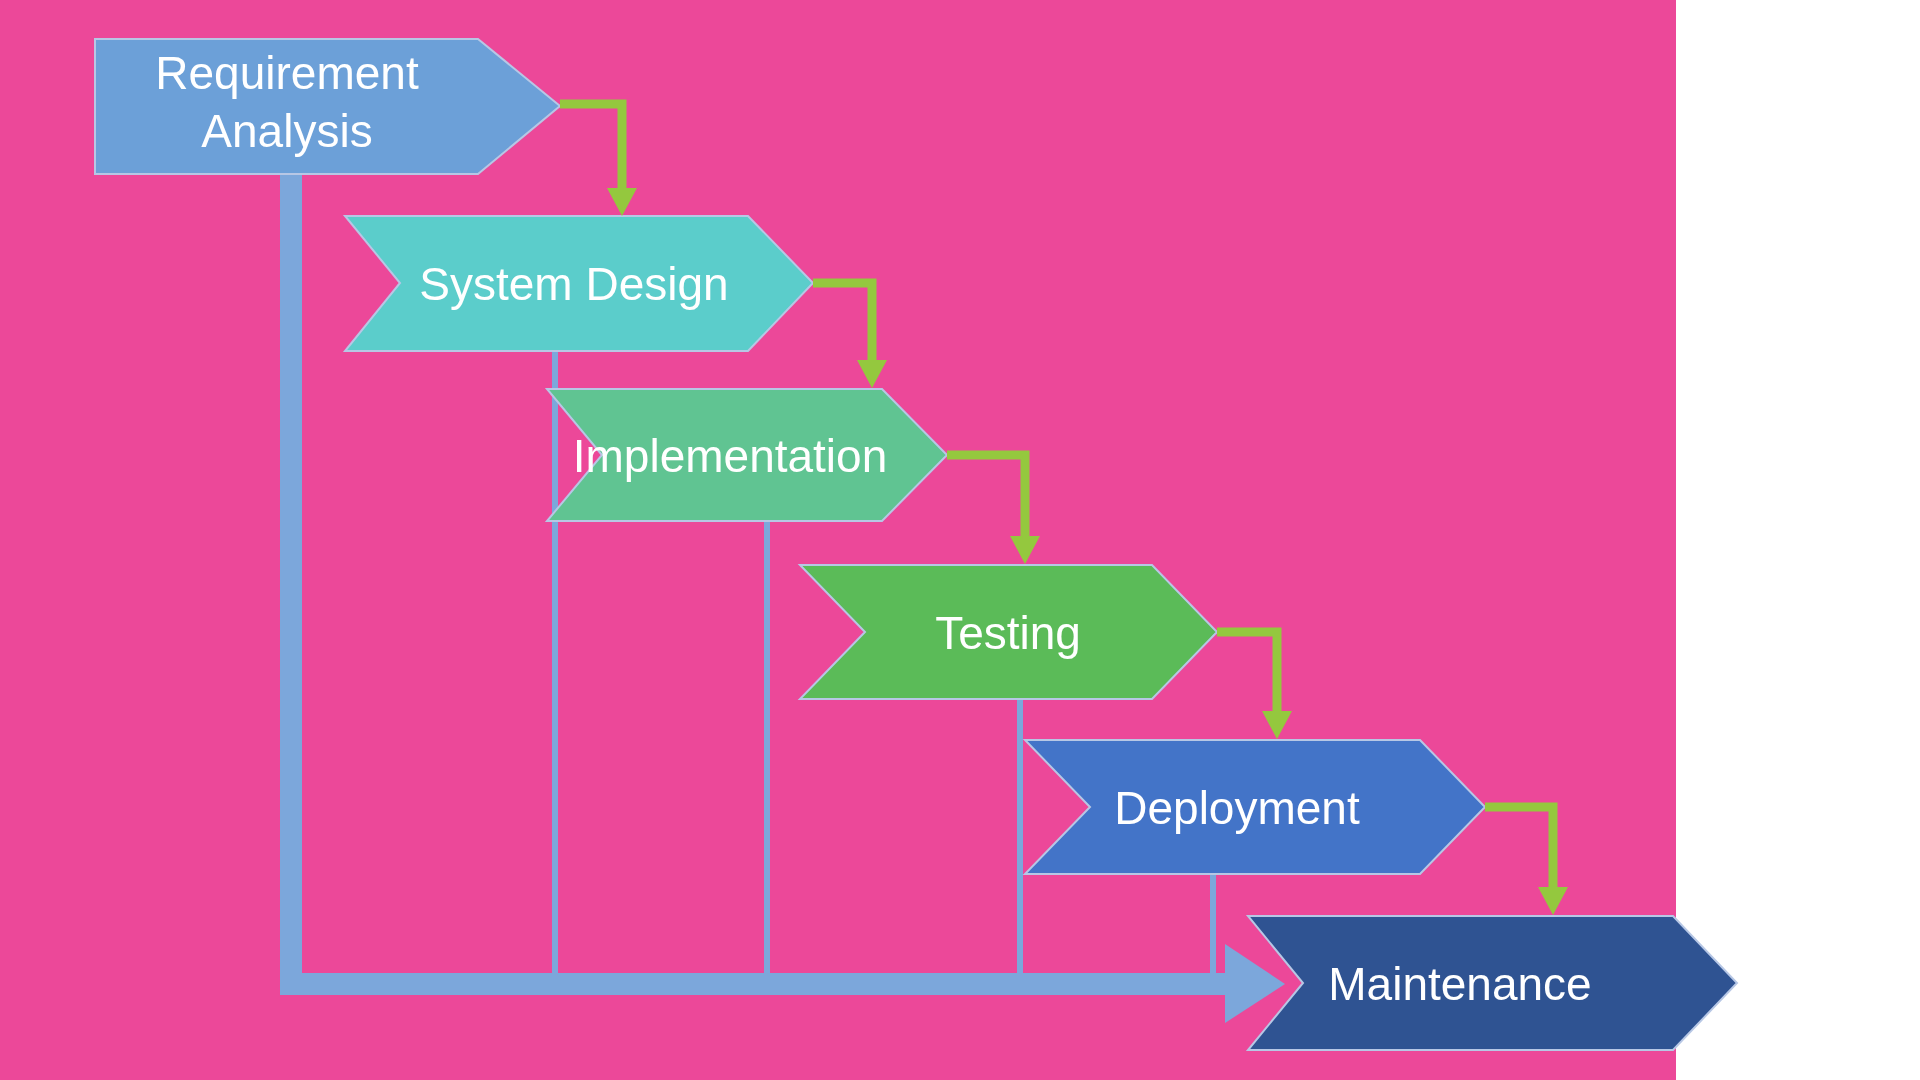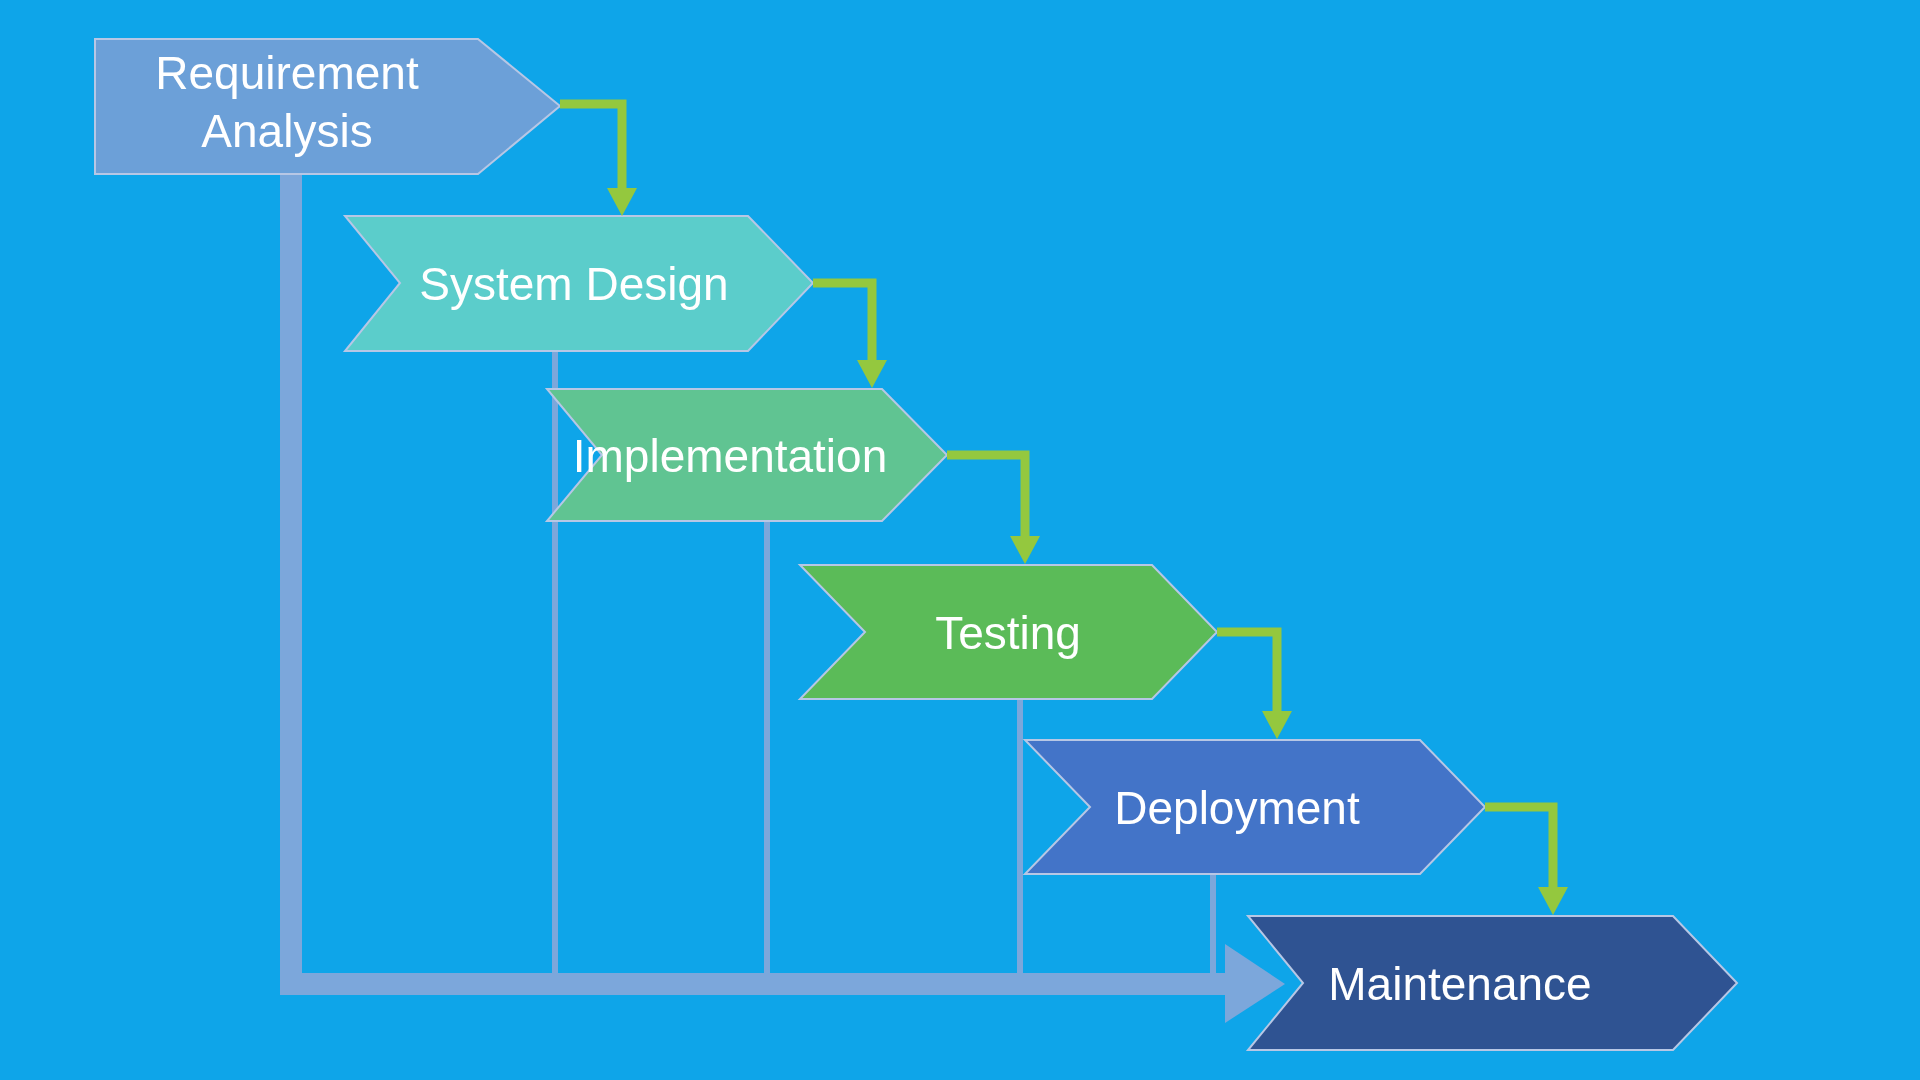--- a/index.html
+++ b/index.html
@@ -4,24 +4,24 @@
 <style>
   html, body {
     margin: 0;
     padding: 0;
     background: #ffffff;
     width: 1920px;
     height: 1080px;
     overflow: hidden;
   }
   .canvas-wrap {
-    width: 1920px;
+    width: 1676px;
     height: 1080px;
     position: relative;
-    background: #0ea5e9;
+    background: #ec4899;
   }
   svg { display: block; }
   .stage-label {
     font-family: "Liberation Sans", "DejaVu Sans", sans-serif;
     font-size: 46px;
     font-weight: 400;
     text-anchor: middle;
   }
   .flow-arrow-line {
     fill: none;

